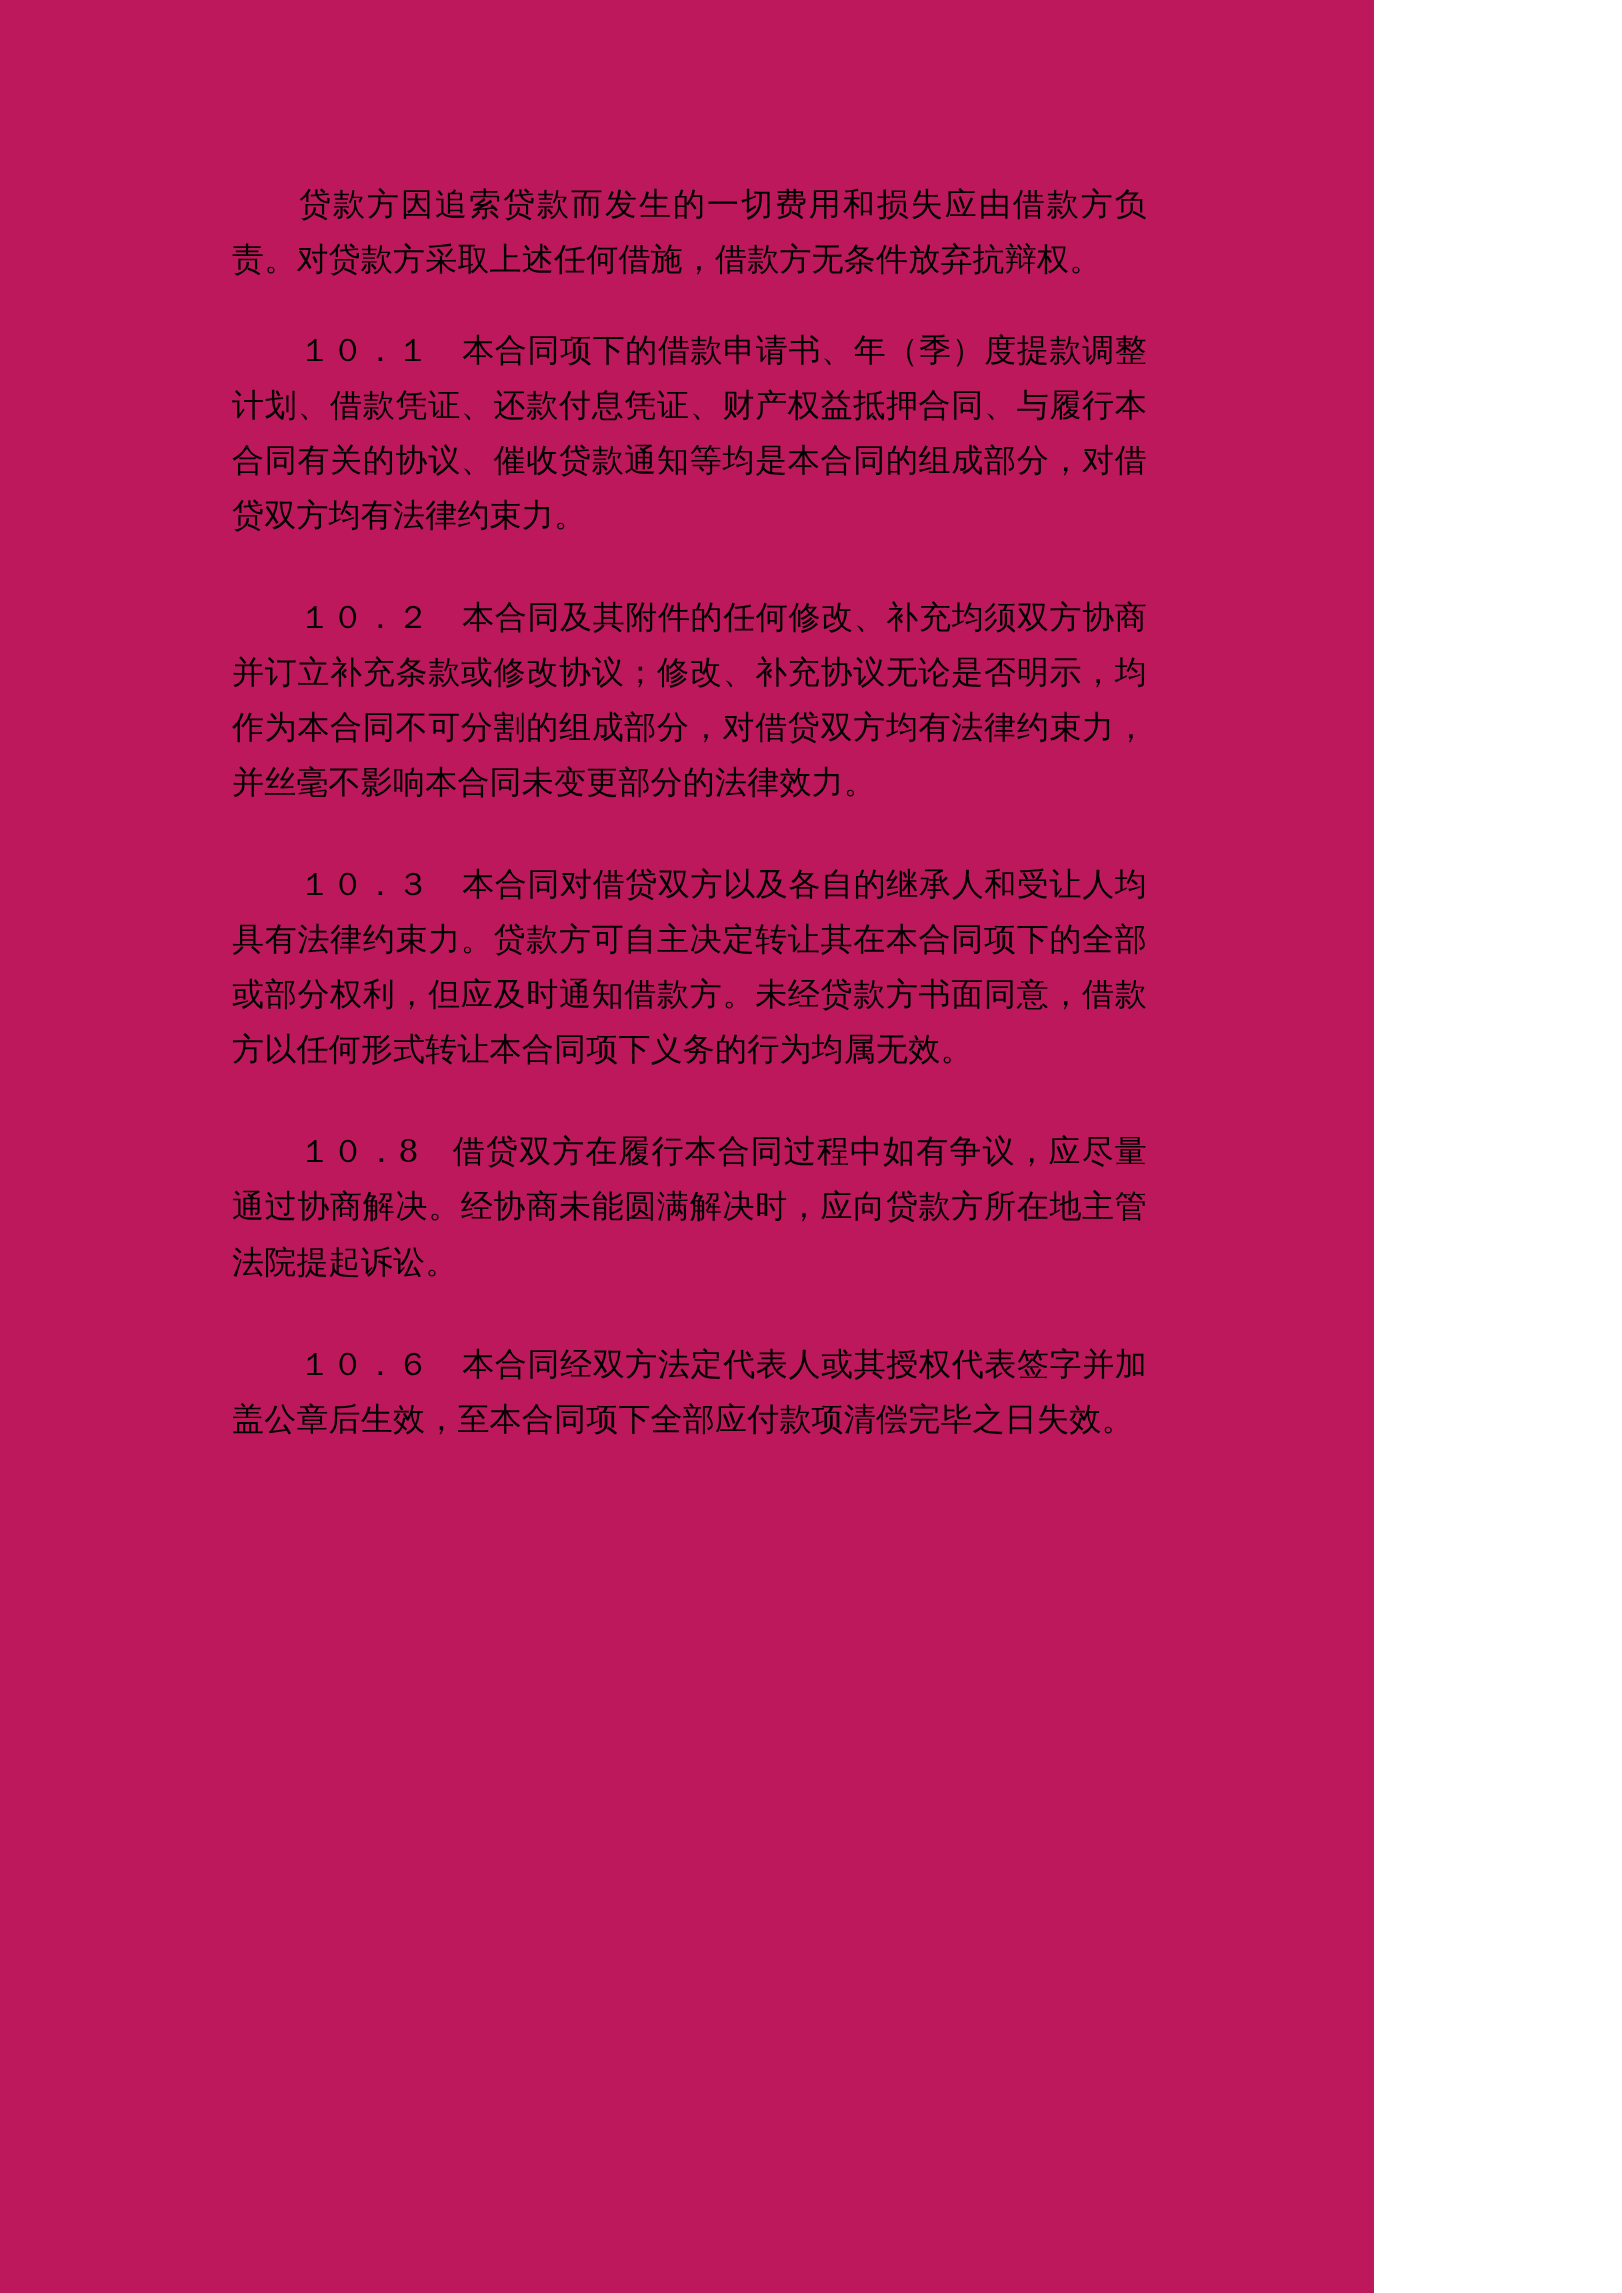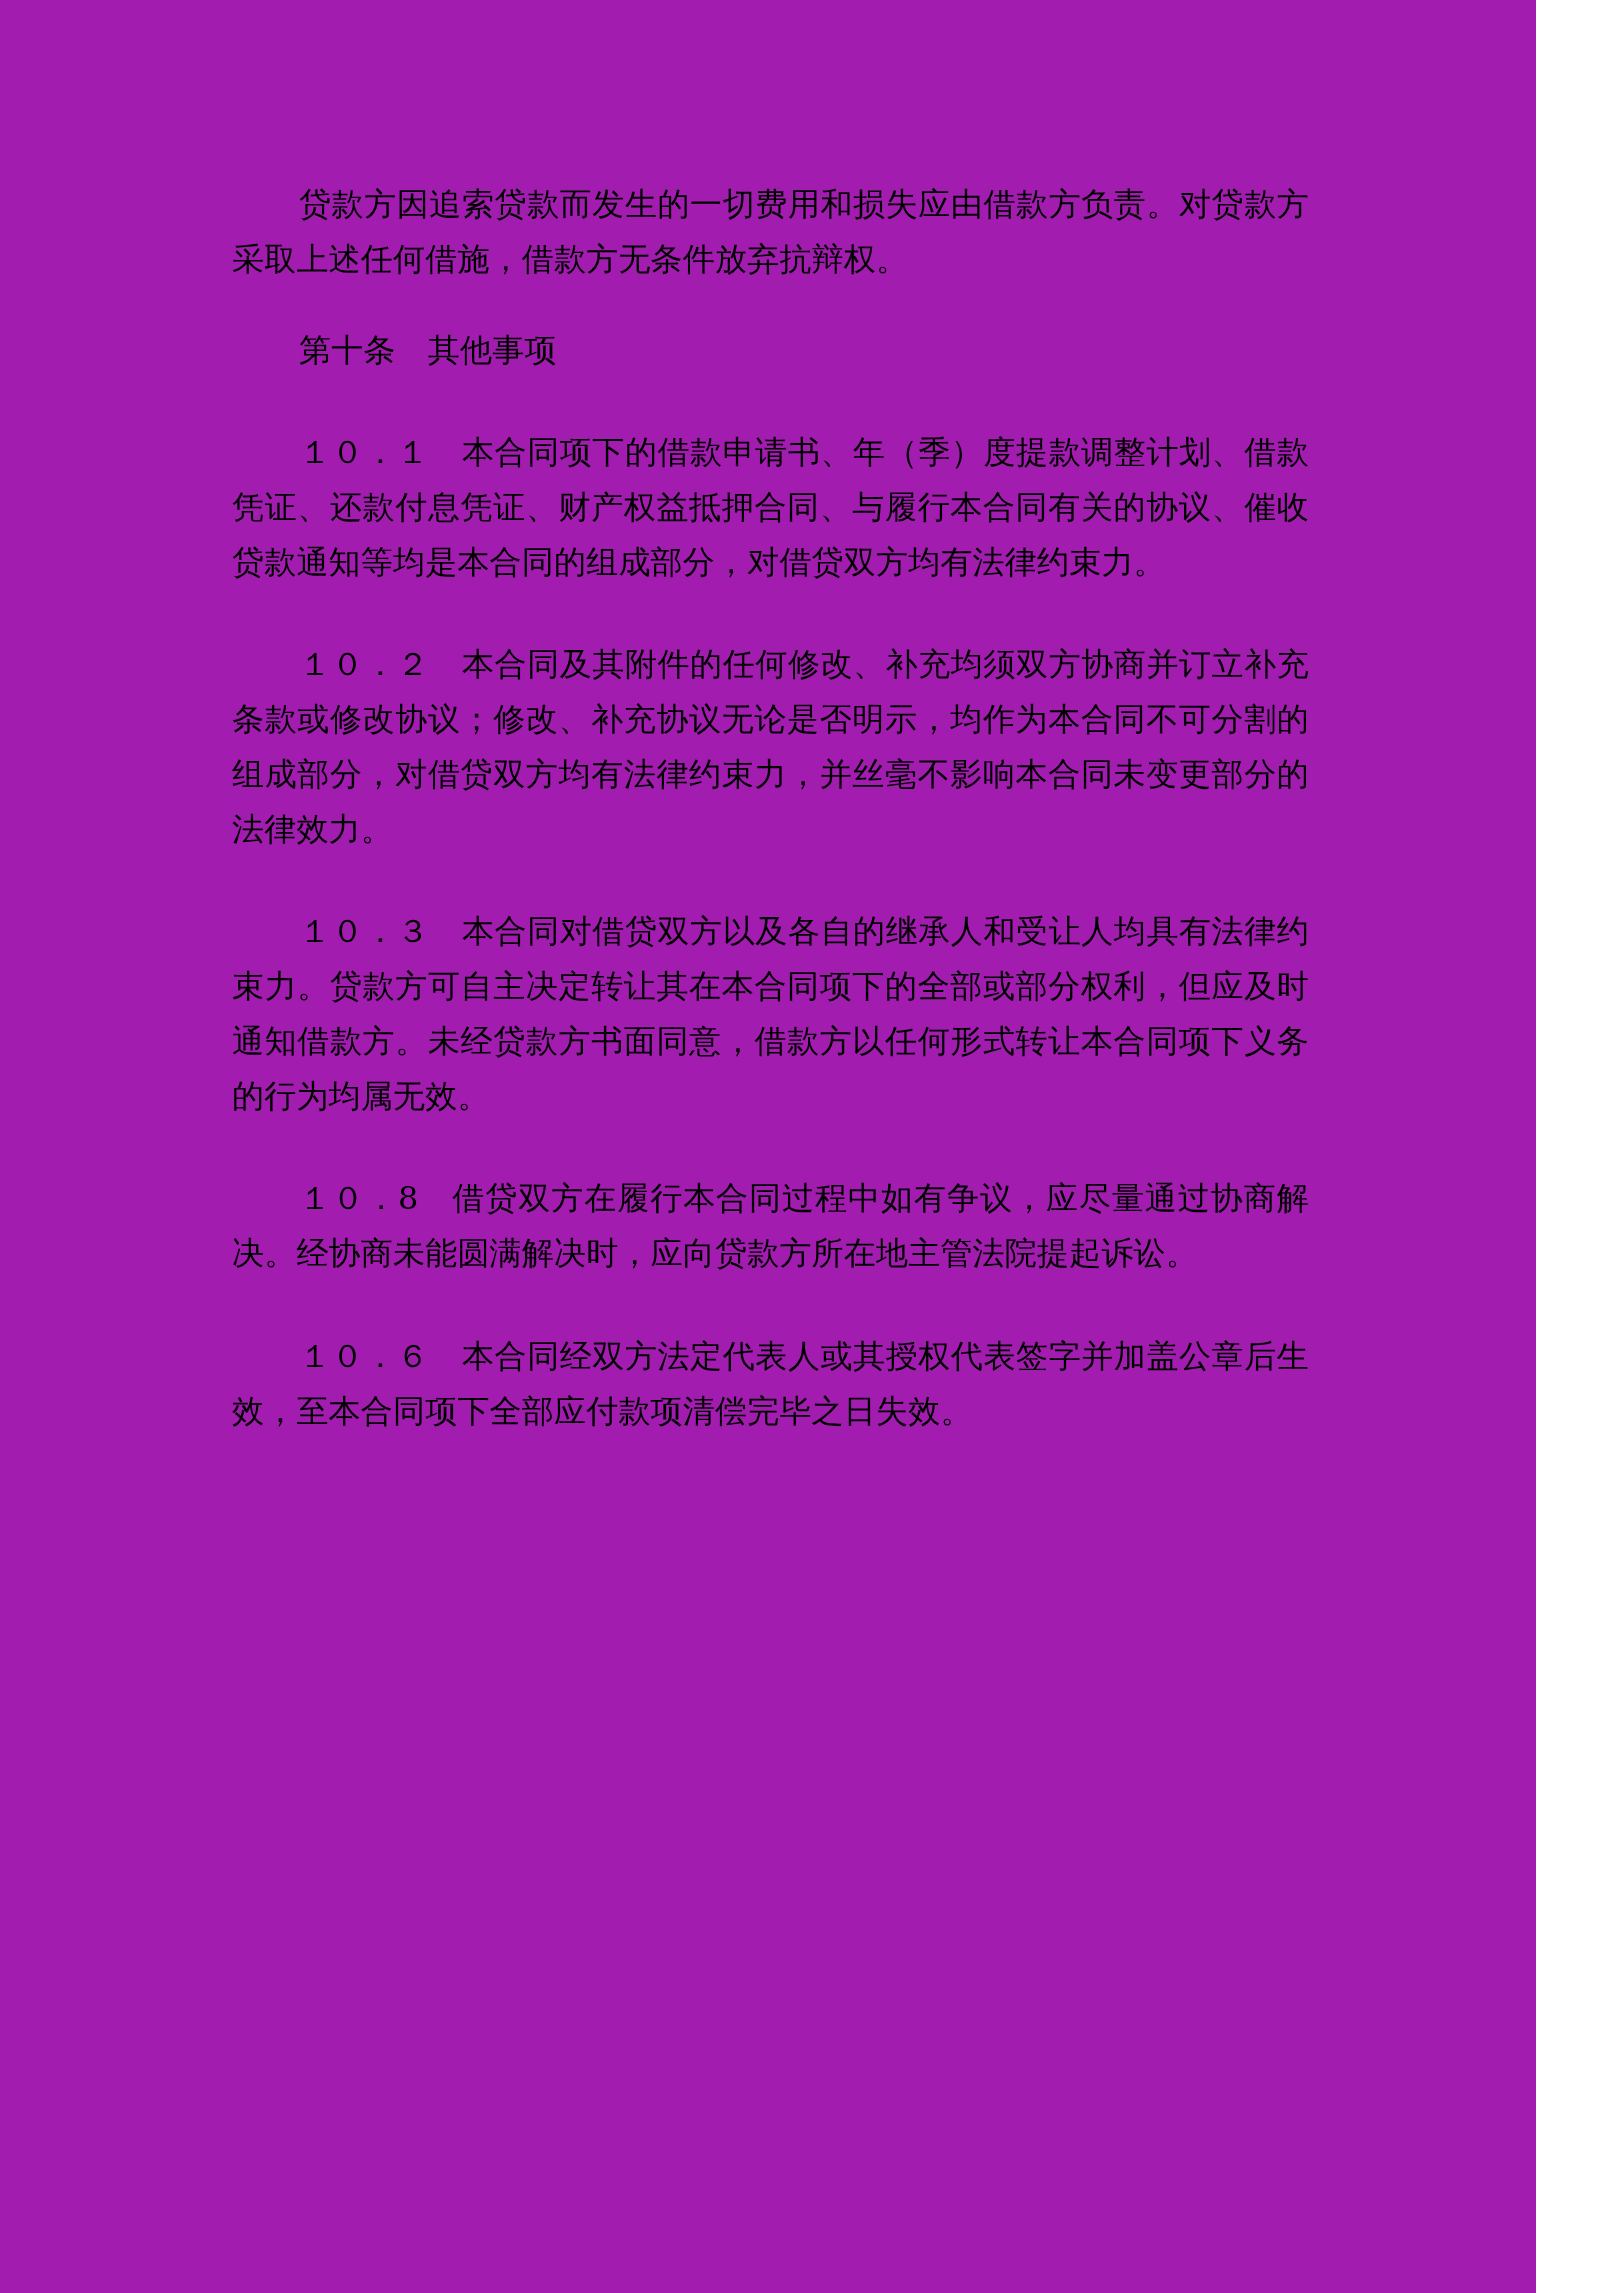--- a/index.html
+++ b/index.html
@@ -9,24 +9,24 @@
   }
   body {
     width: 1623px;
     height: 2294px;
     font-family: "DejaVu Serif", "Liberation Serif", serif;
     color: #000000;
     overflow: hidden;
   }
   .page {
     box-sizing: border-box;
-    width: 1536px;
+    width: 1374px;
     height: 2294px;
     padding: 177px 227px 0 232px;
-    background: #a21caf;
+    background: #be185d;
   }
   .para {
     font-size: 32px;
     line-height: 1.72;
     text-align: justify;
     text-justify: inter-ideograph;
     margin: 0 0 36px 0;
     letter-spacing: 0.2px;
   }
   .para.indent {
@@ -38,21 +38,20 @@
   .gap-lg { margin-bottom: 47px; }
 </style>
 </head>
 <body>
 
 <div class="page">
 
   <p class="para indent">贷款方因追索贷款而发生的一切费用和损失应由借款方负责。对贷款方采取上述任何借施，借款方无条件放弃抗辩权。</p>
 
 
-  <p class="para heading gap-lg">第十条　其他事项</p>
 
   <p class="para indent gap-lg">１０．１　本合同项下的借款申请书、年（季）度提款调整计划、借款凭证、还款付息凭证、财产权益抵押合同、与履行本合同有关的协议、催收贷款通知等均是本合同的组成部分，对借贷双方均有法律约束力。</p>
 
   <p class="para indent gap-lg">１０．２　本合同及其附件的任何修改、补充均须双方协商并订立补充条款或修改协议；修改、补充协议无论是否明示，均作为本合同不可分割的组成部分，对借贷双方均有法律约束力，并丝毫不影响本合同未变更部分的法律效力。</p>
 
   <p class="para indent gap-lg">１０．３　本合同对借贷双方以及各自的继承人和受让人均具有法律约束力。贷款方可自主决定转让其在本合同项下的全部或部分权利，但应及时通知借款方。未经贷款方书面同意，借款方以任何形式转让本合同项下义务的行为均属无效。</p>
 
 
   <p class="para indent gap-lg">１０．8　借贷双方在履行本合同过程中如有争议，应尽量通过协商解决。经协商未能圆满解决时，应向贷款方所在地主管法院提起诉讼。</p>
 

